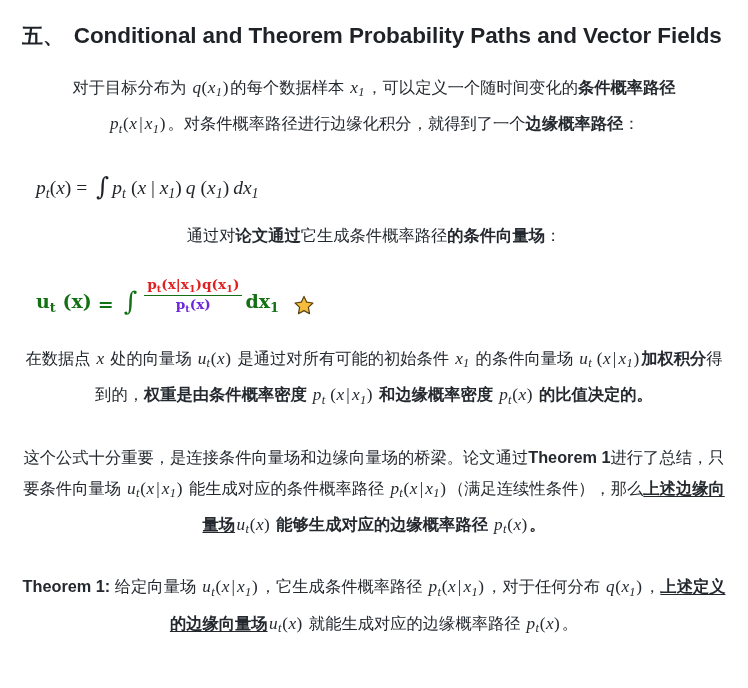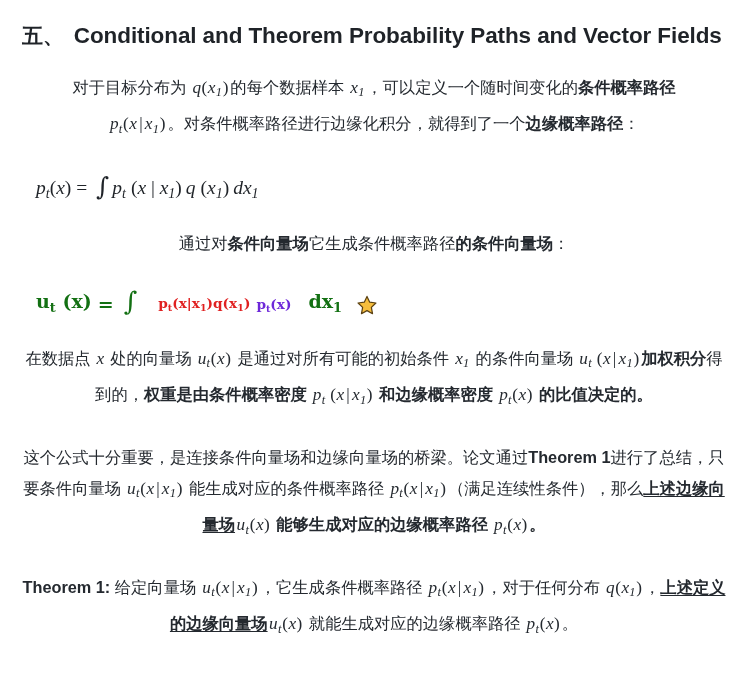--- a/index.html
+++ b/index.html
@@ -70,21 +70,21 @@
   .m .bar {
     font-style: normal;
     padding: 0 2.2px;
   }
 
   
   .eq-display {
     font-family: "Liberation Serif", "DejaVu Serif", serif;
     font-style: italic;
     font-size: 19.5px;
-    margin: 0 0 26px 0;
+    margin: 0 0 18px 0;
     padding-left: 14px;
     white-space: nowrap;
   }
   .eq-display .sub {
     font-size: 0.72em;
     vertical-align: -0.28em;
   }
   .eq-display .op {
     font-style: normal;
     padding: 0 5px;
@@ -120,24 +120,25 @@
   .eq-color .op { padding: 0 6px; }
   .eq-color .intg {
     font-weight: normal;
     font-size: 26px;
     padding: 0 4px;
     position: relative;
     top: 1px;
   }
   .frac {
     display: inline-flex;
+    flex-direction: column;
     align-items: center;
     justify-content: center;
     vertical-align: middle;
-    margin: 0 14px;
+    margin: 0 3px;
     font-size: 0.72em;
     line-height: 1.12;
   }
   .frac .num-row {
     color: #e02020;
     padding: 0 3px 1px 3px;
     white-space: nowrap;
   }
   .frac .rule {
     display: block;
@@ -170,21 +171,21 @@
     <span>Conditional and Theorem Probability Paths and Vector Fields</span>
   </div>
 
   <p class="para"><span>对于目标分布为 </span><span class="m">q<span class="par">(</span>x<span class="sub">1</span><span class="par">)</span></span><span>的每个数据样本 </span><span class="m">x<span class="sub">1</span></span><span>，可以定义一个随时间变化的</span><b>条件概率路径</b><br><span class="m">p<span class="sub">t</span><span class="par">(</span>x<span class="bar">|</span>x<span class="sub">1</span><span class="par">)</span></span><span>。对条件概率路径进行边缘化积分，就得到了一个</span><b>边缘概率路径</b><span>：</span></p>
 
   <div class="eq-display">
     <span>p<span class="sub">t</span><span class="par">(</span>x<span class="par">)</span></span><span class="op">=</span><span class="intg">∫</span><span>p<span class="sub">t</span><span class="par"> (</span>x<span class="par"> | </span>x<span class="sub">1</span><span class="par">)</span><span class="gap"></span>q<span class="par"> (</span>x<span class="sub">1</span><span class="par">)</span><span class="gap"></span>dx<span class="sub">1</span></span>
   </div>
 
 
-  <p class="para"><span>通过对</span><b>条件向量场</b><span>它生成条件概率路径</span><b>的条件向量场</b><span>：</span></p>
+  <p class="para"><span>通过对</span><b>论文通过</b><span>它生成条件概率路径</span><b>的条件向量场</b><span>：</span></p>
 
   <div class="eq-color">
     <span class="tok">u<span class="sub">t</span> (x)</span>
     <span class="op tok">=</span>
     <span class="intg tok">∫</span>
     <span class="frac">
       <span class="num-row">p<span class="sub">t</span>(x|x<span class="sub">1</span>)q(x<span class="sub">1</span>)</span>
       <span class="rule"></span>
       <span class="den-row">p<span class="sub">t</span>(x)</span>
     </span>

